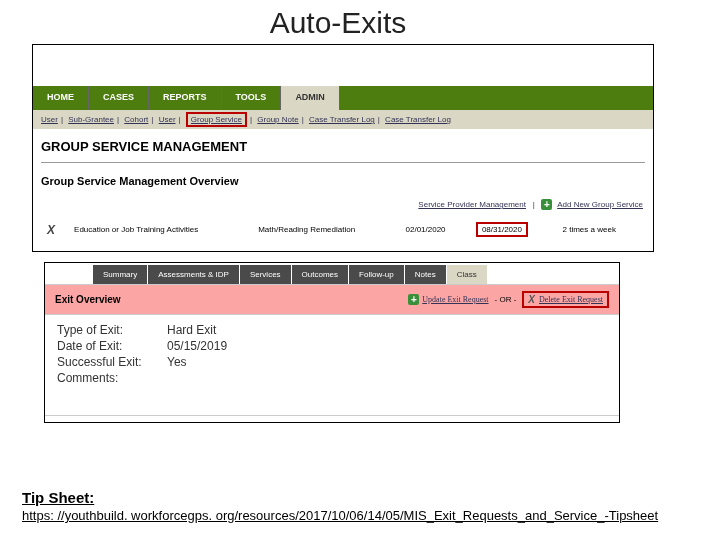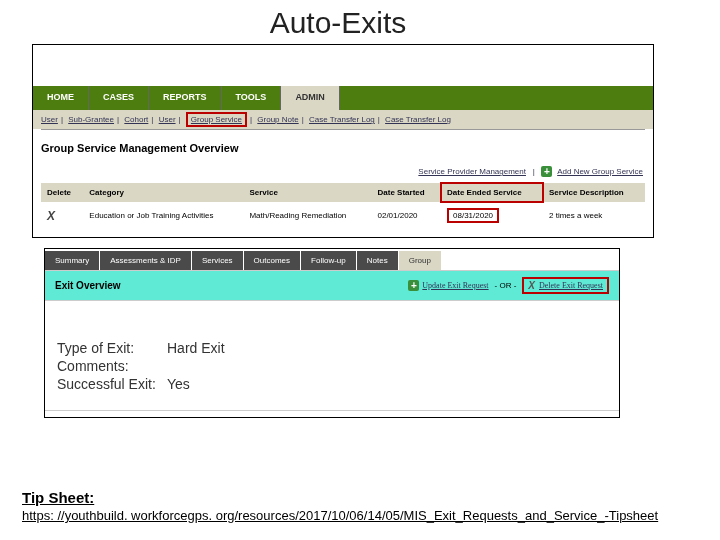--- a/index.html
+++ b/index.html
@@ -21,30 +21,30 @@
   .rightlinks a { color: #335; text-decoration: underline; cursor: pointer; }
   .plus { display:inline-block; width:11px; height:11px; background:#3a8f3a; color:#fff; font-weight:bold; text-align:center; line-height:11px; border-radius:2px; font-size:10px; margin-right:3px; vertical-align:middle; }
   table.grid { width: calc(100% - 16px); margin: 0 8px 8px; border-collapse: collapse; font-size: 8px; }
   table.grid th { background: #dad7c5; text-align: left; font-weight: bold; padding: 5px 6px; }
   table.grid td { padding: 6px 6px; }
   .xicon { font-family: Arial; font-style: italic; font-weight: bold; color: #444; font-size: 12px; }
   .redbox { border: 2px solid #b00; display: inline-block; padding: 1px 4px; }
   .th-redbox { outline: 2px solid #b00; outline-offset: -1px; }
 
   .panel2 { border: 1px solid #000; margin: 6px 56px 0 44px; background: #fff; }
-  .tabs2 { display: flex; background: #fff; padding-top:2px; }
+  .tabs2 { display: flex; background: #fff; padding-top:2px;margin-left:48px; }
   .tabs2 div { background: #4a4a4a; color:#fff; font-size:8px; padding:5px 10px; margin-right:1px; cursor:pointer; }
   .tabs2 .active { background:#dad7c5; color:#333; }
-  .exitbar { display:flex; align-items:center; background:#5eead4; border-top:1px solid #ccc; border-bottom:1px solid #ccc; padding:6px 10px; font-size:10px; }
+  .exitbar { display:flex; align-items:center; background:#fca5a5; border-top:1px solid #ccc; border-bottom:1px solid #ccc; padding:6px 10px; font-size:10px; }
   .exitbar .etitle { font-weight:bold; flex:1; }
   .exitbar a { color:#335; text-decoration:underline; font-size:8px; cursor:pointer;font-family:Liberation Serif, serif; }
   .exitbar .or { margin:0 6px; font-size:8px; }
   .exitbar .delbox { border:2px solid #b00; padding:1px 4px; display:inline-flex; align-items:center; gap:4px; }
   .exitbar .xsm { font-style:italic; font-weight:bold; color:#555; font-size:10px; }
-  .exitdetails { padding:8px 12px 16px; font-size:14px; color:#333; border-bottom:1px solid #ccc; margin-bottom:6px;margin-top:31px; }
+  .exitdetails { padding:8px 12px 28px; font-size:12px; color:#333; border-bottom:1px solid #ccc; margin-bottom:6px; }
   .exitdetails .row { display:flex; margin-bottom:2px; }
   .exitdetails .lab { width:110px; }
 
   .footer { position:absolute; bottom:16px; left:22px; right:6px; font-family: Arial, sans-serif; }
   .footer .ts { font-size:15px; font-weight:bold; text-decoration:underline; }
   .footer .link { font-size:13px; text-decoration:underline; color:#000; word-break:break-all; }
 </style>
 </head>
 <body>
 <div class="slide">
@@ -62,82 +62,79 @@
   <div class="subnav">
     <a>User</a><span class="sep">|</span>
     <a>Sub-Grantee</a><span class="sep">|</span>
     <a>Cohort</a><span class="sep">|</span>
     <a>User</a><span class="sep">|</span>
     <span class="boxed">Group Service</span><span class="sep">|</span>
     <a>Group Note</a><span class="sep">|</span>
     <a>Case Transfer Log</a><span class="sep">|</span>
     <a>Case Transfer Log</a>
   </div>
+  <div class="h1">GROUP SERVICE MANAGEMENT</div>
   <div class="hr"></div>
   <div class="h2">Group Service Management Overview</div>
   <div class="rightlinks">
     <a>Service Provider Management</a>
     &nbsp;&nbsp;|&nbsp;&nbsp;
     <span class="plus">+</span>
     <a>Add New Group Service</a>
   </div>
   <table class="grid">
     <tbody>
-          <tr>
-      <th>Delete</th>
-      <th>Category</th>
-      <th>Service</th>
-      <th>Date Started</th>
-      <th class="th-redbox">Date Ended Service</th>
-      <th>Service Description</th>
-    </tr>
     <tr>
       <td><span class="xicon">X</span></td>
       <td>Education or Job Training Activities</td>
       <td>Math/Reading Remediation</td>
       <td>02/01/2020</td>
       <td><span class="redbox">08/31/2020</span></td>
       <td>2 times a week</td>
     </tr>
   </tbody>
       </table>
 </div>
 
 <div class="panel2">
   <div class="tabs2">
     <div>Summary</div>
     <div>Assessments &amp; IDP</div>
     <div>Services</div>
     <div>Outcomes</div>
     <div>Follow-up</div>
     <div>Notes</div>
-    <div class="active">Group</div>
+    <div class="active">Class</div>
   </div>
   <div class="exitbar">
     <span class="etitle">Exit Overview</span>
     <span class="plus">+</span>
     <a>Update Exit Request</a>
     <span class="or">- OR -</span>
     <span class="delbox">
       <span class="xsm">X</span>
       <a>Delete Exit Request</a>
     </span>
   </div>
   <div class="exitdetails">
     <div class="row">
           <span class="lab">Type of Exit:</span>
           <span>Hard Exit</span>
         </div>
     <div class="row">
-          <span class="lab">Comments:</span>
-          <span></span>
+          <span class="lab">Date of Exit:</span>
+          <span>05/15/2019</span>
         </div>
     <div class="row">
           <span class="lab">Successful Exit:</span>
           <span>Yes</span>
+        </div>
+    <div class="row">
+          <span class="lab">Comments:</span>
+          <span></span>
         </div>
   </div>
 </div>
 
 <div class="footer">
   <div class="ts">Tip Sheet:</div>
   <a class="link">https: //youthbuild. workforcegps. org/resources/2017/10/06/14/05/MIS_Exit_Requests_and_Service_-Tipsheet</a>
 </div>
 
 </div>

